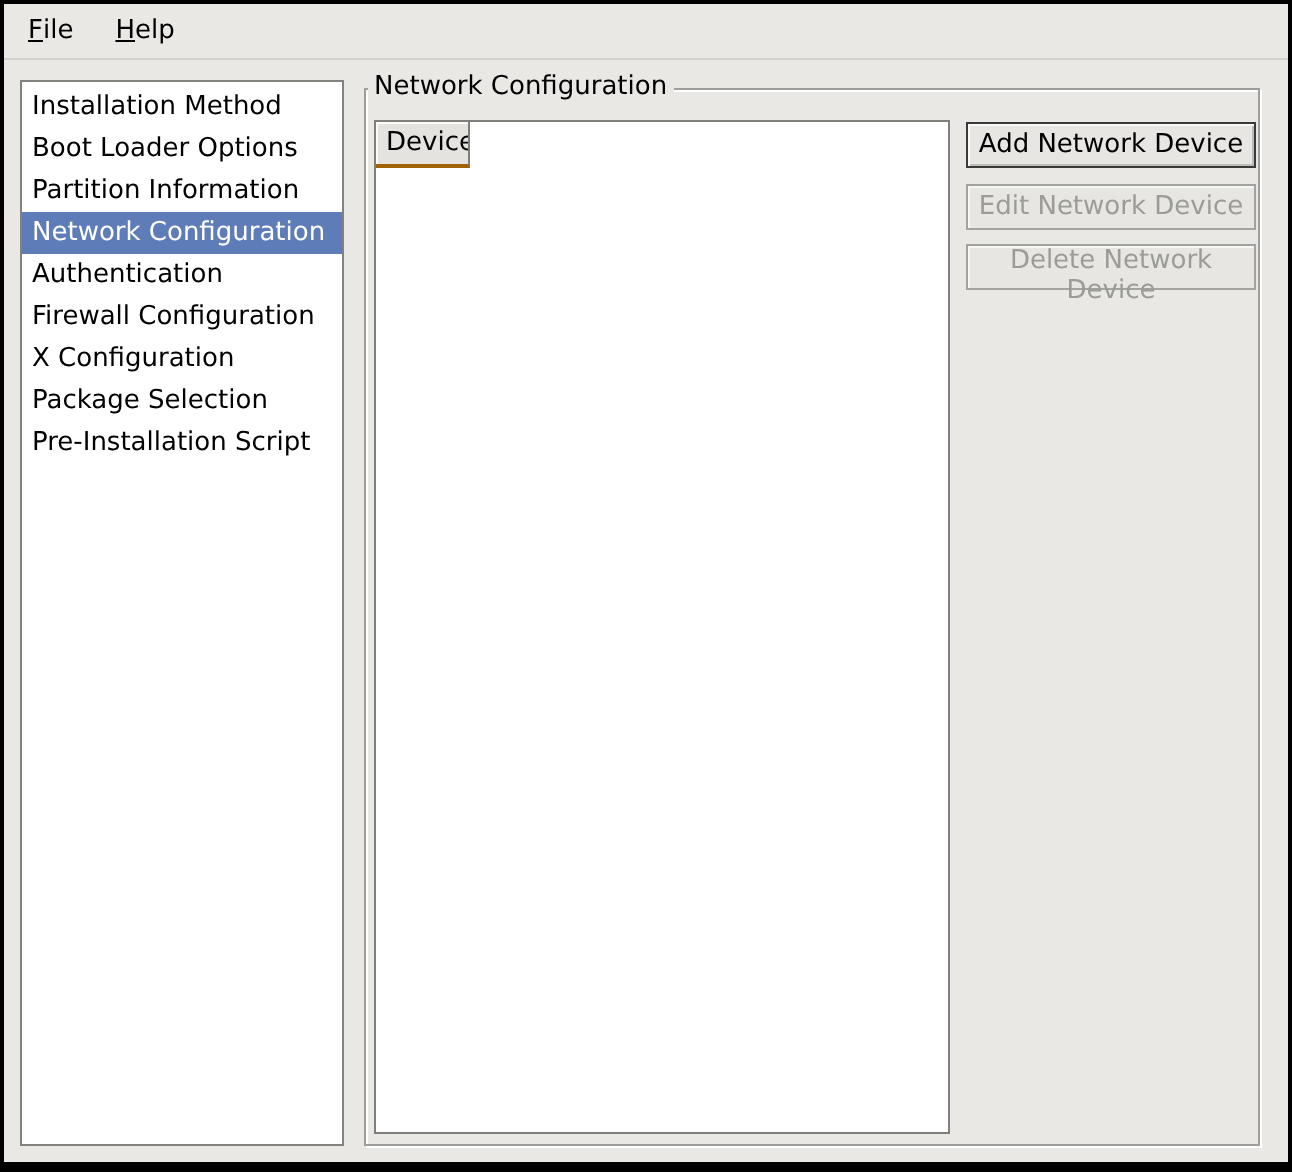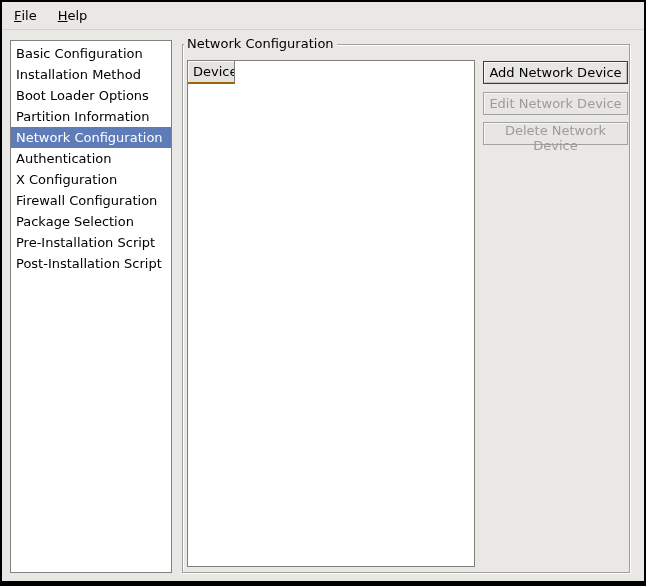--- a/index.html
+++ b/index.html
@@ -119,31 +119,29 @@
 <body>
 
 <div class="window">
 
   <div class="menubar">
     <div class="menu-item"><u>F</u>ile</div>
     <div class="menu-item"><u>H</u>elp</div>
   </div>
 
   <div class="sidebar">
-    <div class="list-item">Basic Configuration</div>
     <div class="list-item">Installation Method</div>
     <div class="list-item">Boot Loader Options</div>
     <div class="list-item">Partition Information</div>
     <div class="list-item selected">Network Configuration</div>
     <div class="list-item">Authentication</div>
+    <div class="list-item">Firewall Configuration</div>
     <div class="list-item">X Configuration</div>
-    <div class="list-item">Firewall Configuration</div>
     <div class="list-item">Package Selection</div>
     <div class="list-item">Pre-Installation Script</div>
-    <div class="list-item">Post-Installation Script</div>
   </div>
 
   <div class="groupbox">
     <div class="group-title">Network Configuration</div>
 
     <div class="device-table">
       <div class="thead">
         <div class="th th-device">Device</div>
       </div>
       <div class="tbody"></div>

